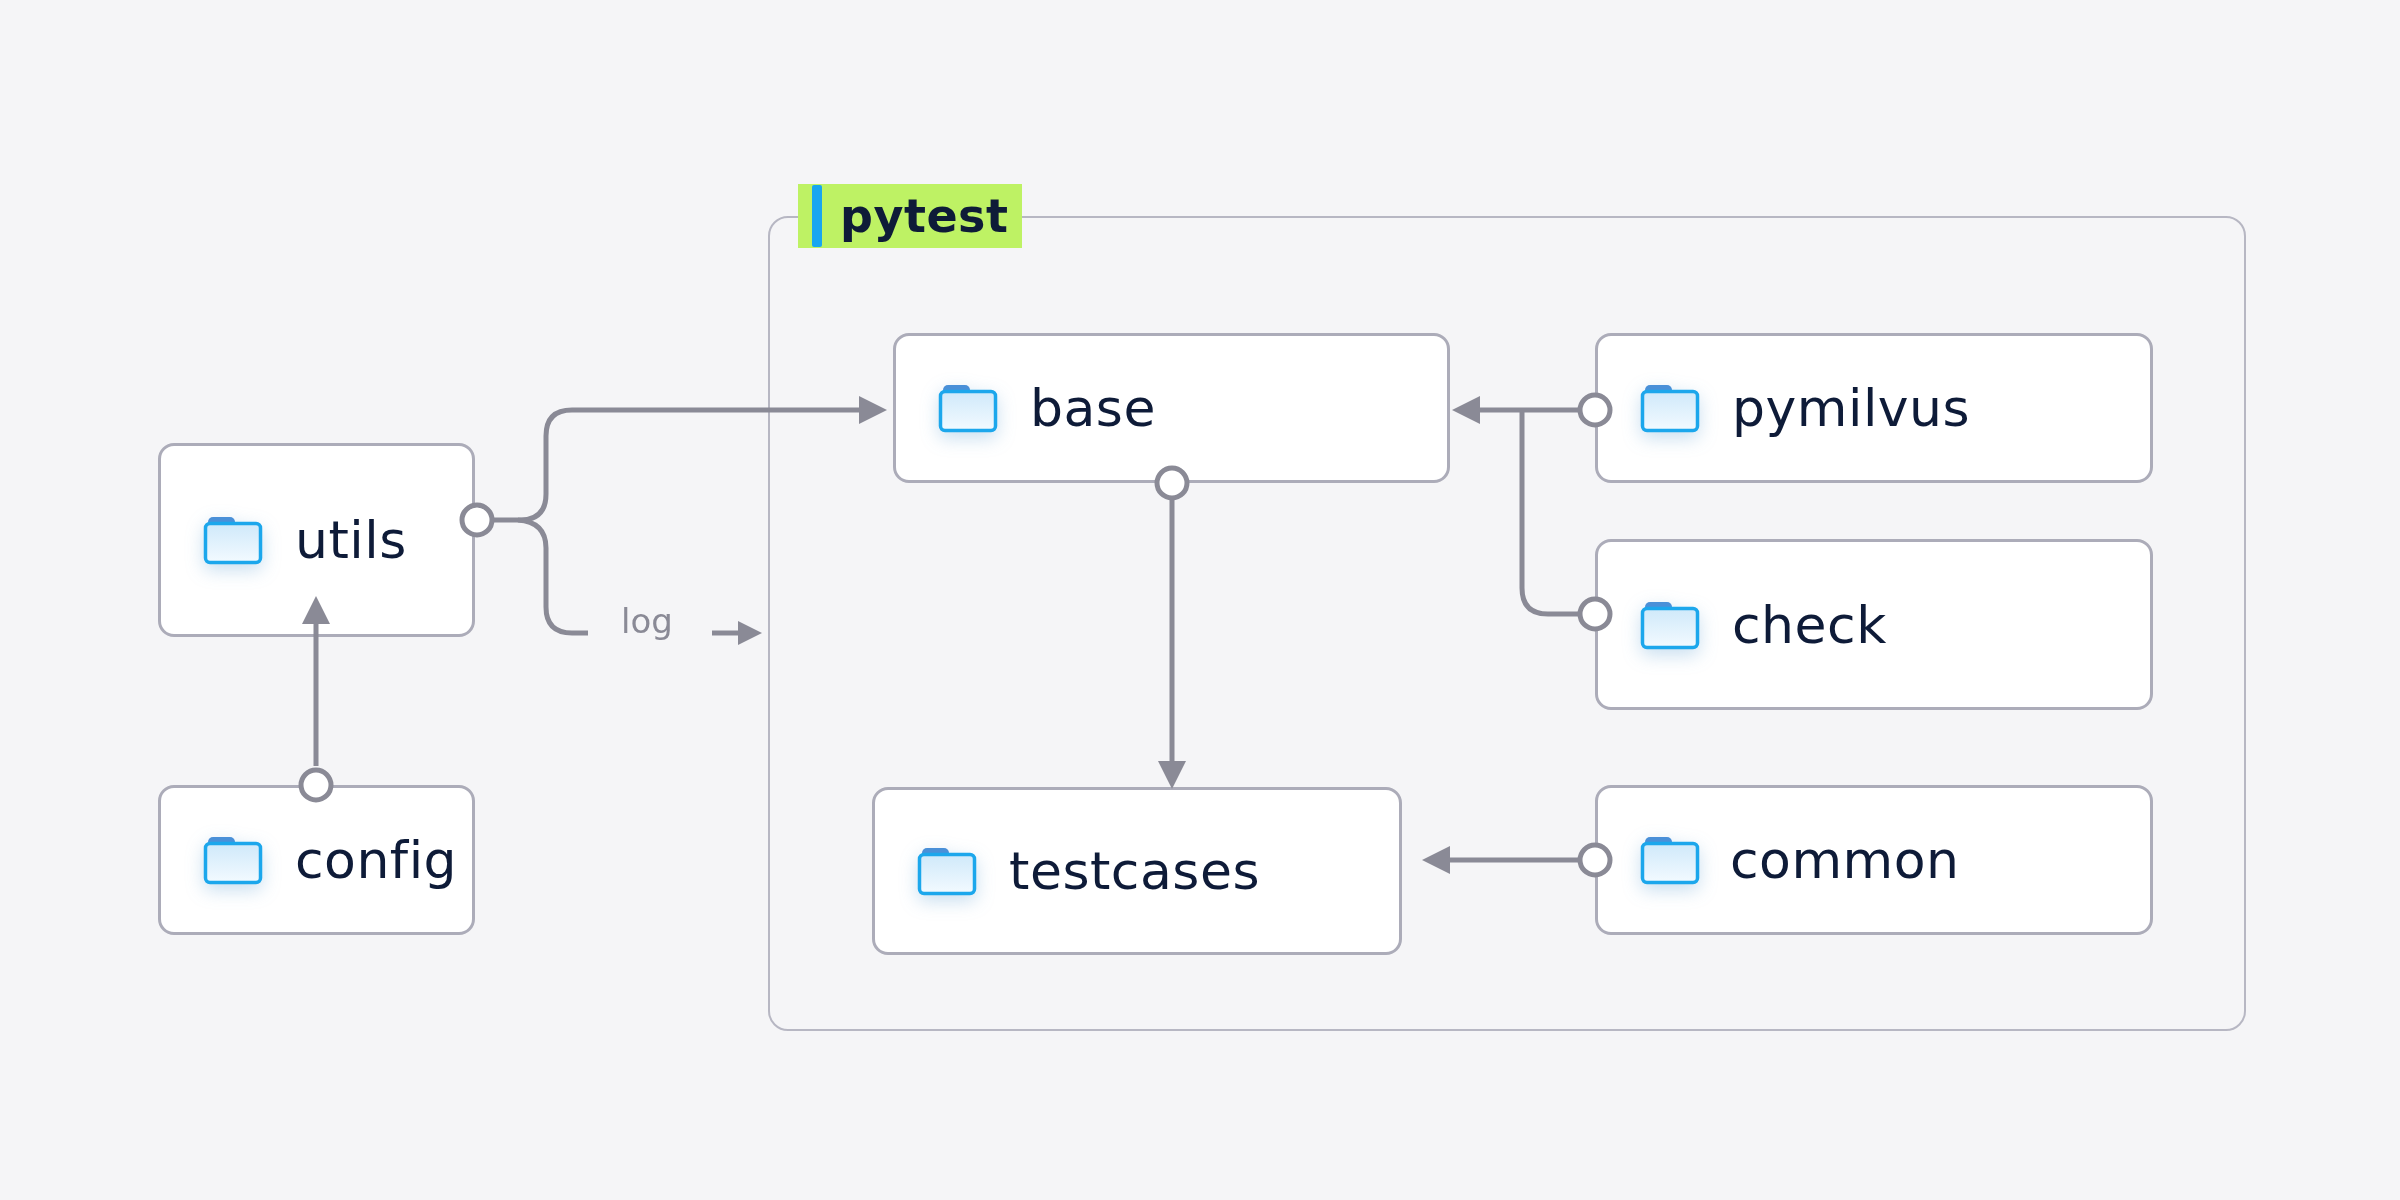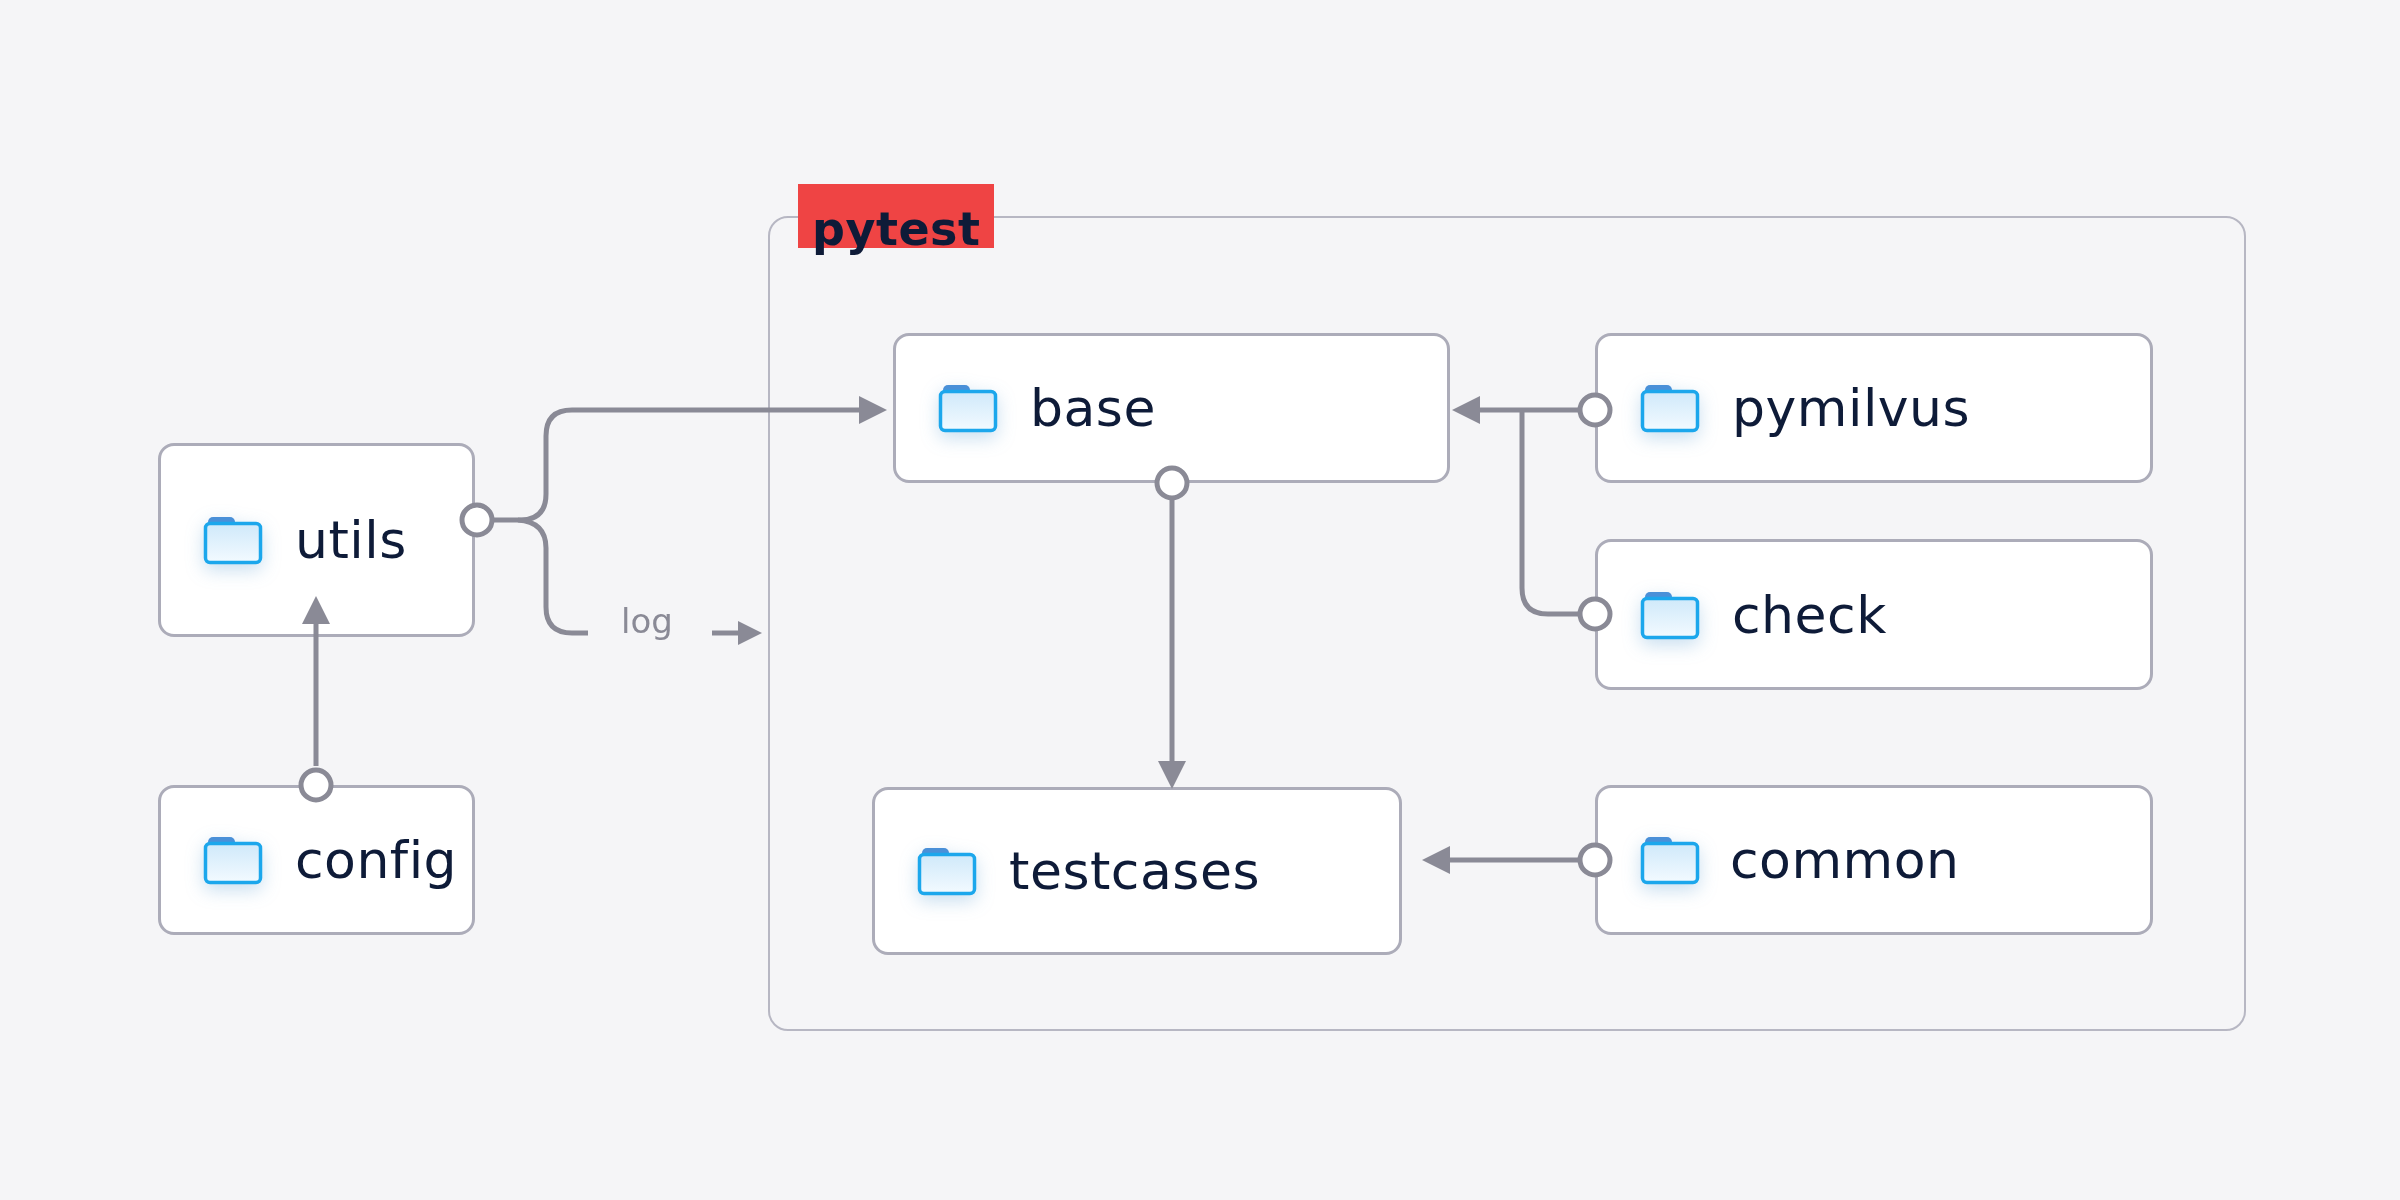--- a/index.html
+++ b/index.html
@@ -16,25 +16,24 @@
     position: absolute;
     left: 768px; top: 216px; width: 1478px; height: 815px;
     border: 2.5px solid #B7B7C3;
     border-radius: 20px;
     box-sizing: border-box;
     background: transparent;
   }
   .group-label {
     position: absolute;
     left: 798px; top: 184px; height: 64px;
-    display: flex; align-items: flex-end; gap: 18px;
+    display: flex; align-items: center; gap: 18px;
     padding: 0 14px;
-    background: #ef4444;
+    background: #bef264;
     z-index: 6;
-    flex-direction: column;
   }
   .group-label .bar {
     width: 10px; height: 62px;
     background: #18A6F0;
     border-radius: 2px;
     display: inline-block;
   }
   .group-label .txt {
     font-size: 46px; font-weight: 600; color: #0E1B38;
     letter-spacing: 0.5px;
@@ -56,21 +55,21 @@
     letter-spacing: 0.5px;
     white-space: nowrap;
   }
   .folder { width: 64px; height: 52px; flex: 0 0 auto;
     filter: drop-shadow(0 6px 9px rgba(60,140,200,0.28)); }
 
   #node-utils     { left: 158px;  top: 443px; width: 317px; height: 194px; }
   #node-config    { left: 158px;  top: 785px; width: 317px; height: 150px; }
   #node-base      { left: 893px;  top: 333px; width: 557px; height: 150px; }
   #node-pymilvus  { left: 1595px; top: 333px; width: 558px; height: 150px; }
-  #node-check     { left: 1595px; top: 539px; width: 558px; height: 151px; }
+  #node-check     { left: 1595px; top: 539px; width: 558px; height: 171px; }
   #node-testcases { left: 872px;  top: 787px; width: 530px; height: 168px; }
   #node-common    { left: 1595px; top: 785px; width: 558px; height: 150px; gap: 28px; }
 
   
   .edges {
     position: absolute; left: 0; top: 0;
     width: 2400px; height: 1200px;
     z-index: 5;
     pointer-events: none;
   }

